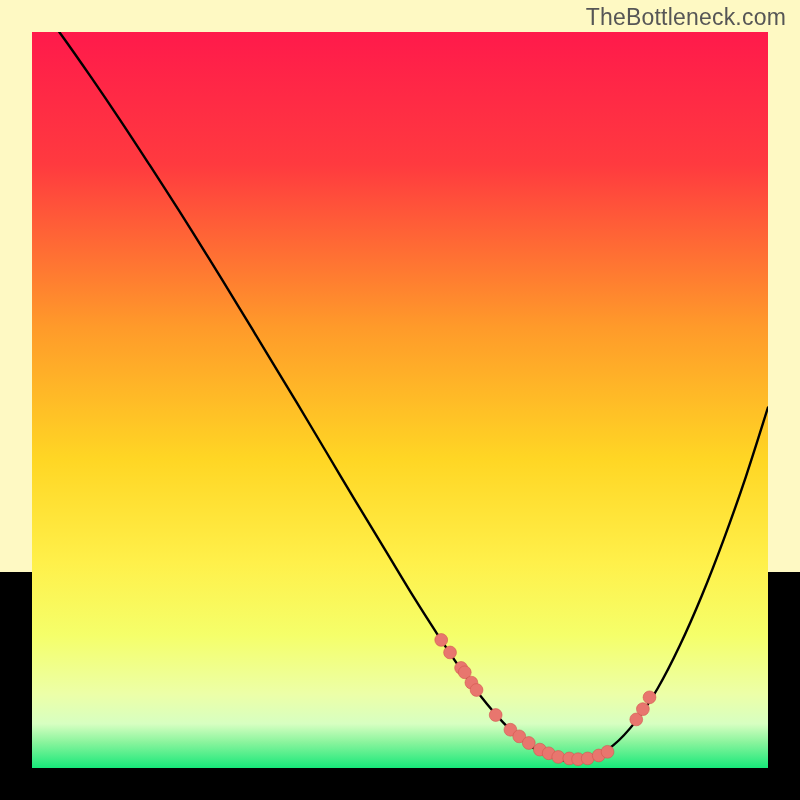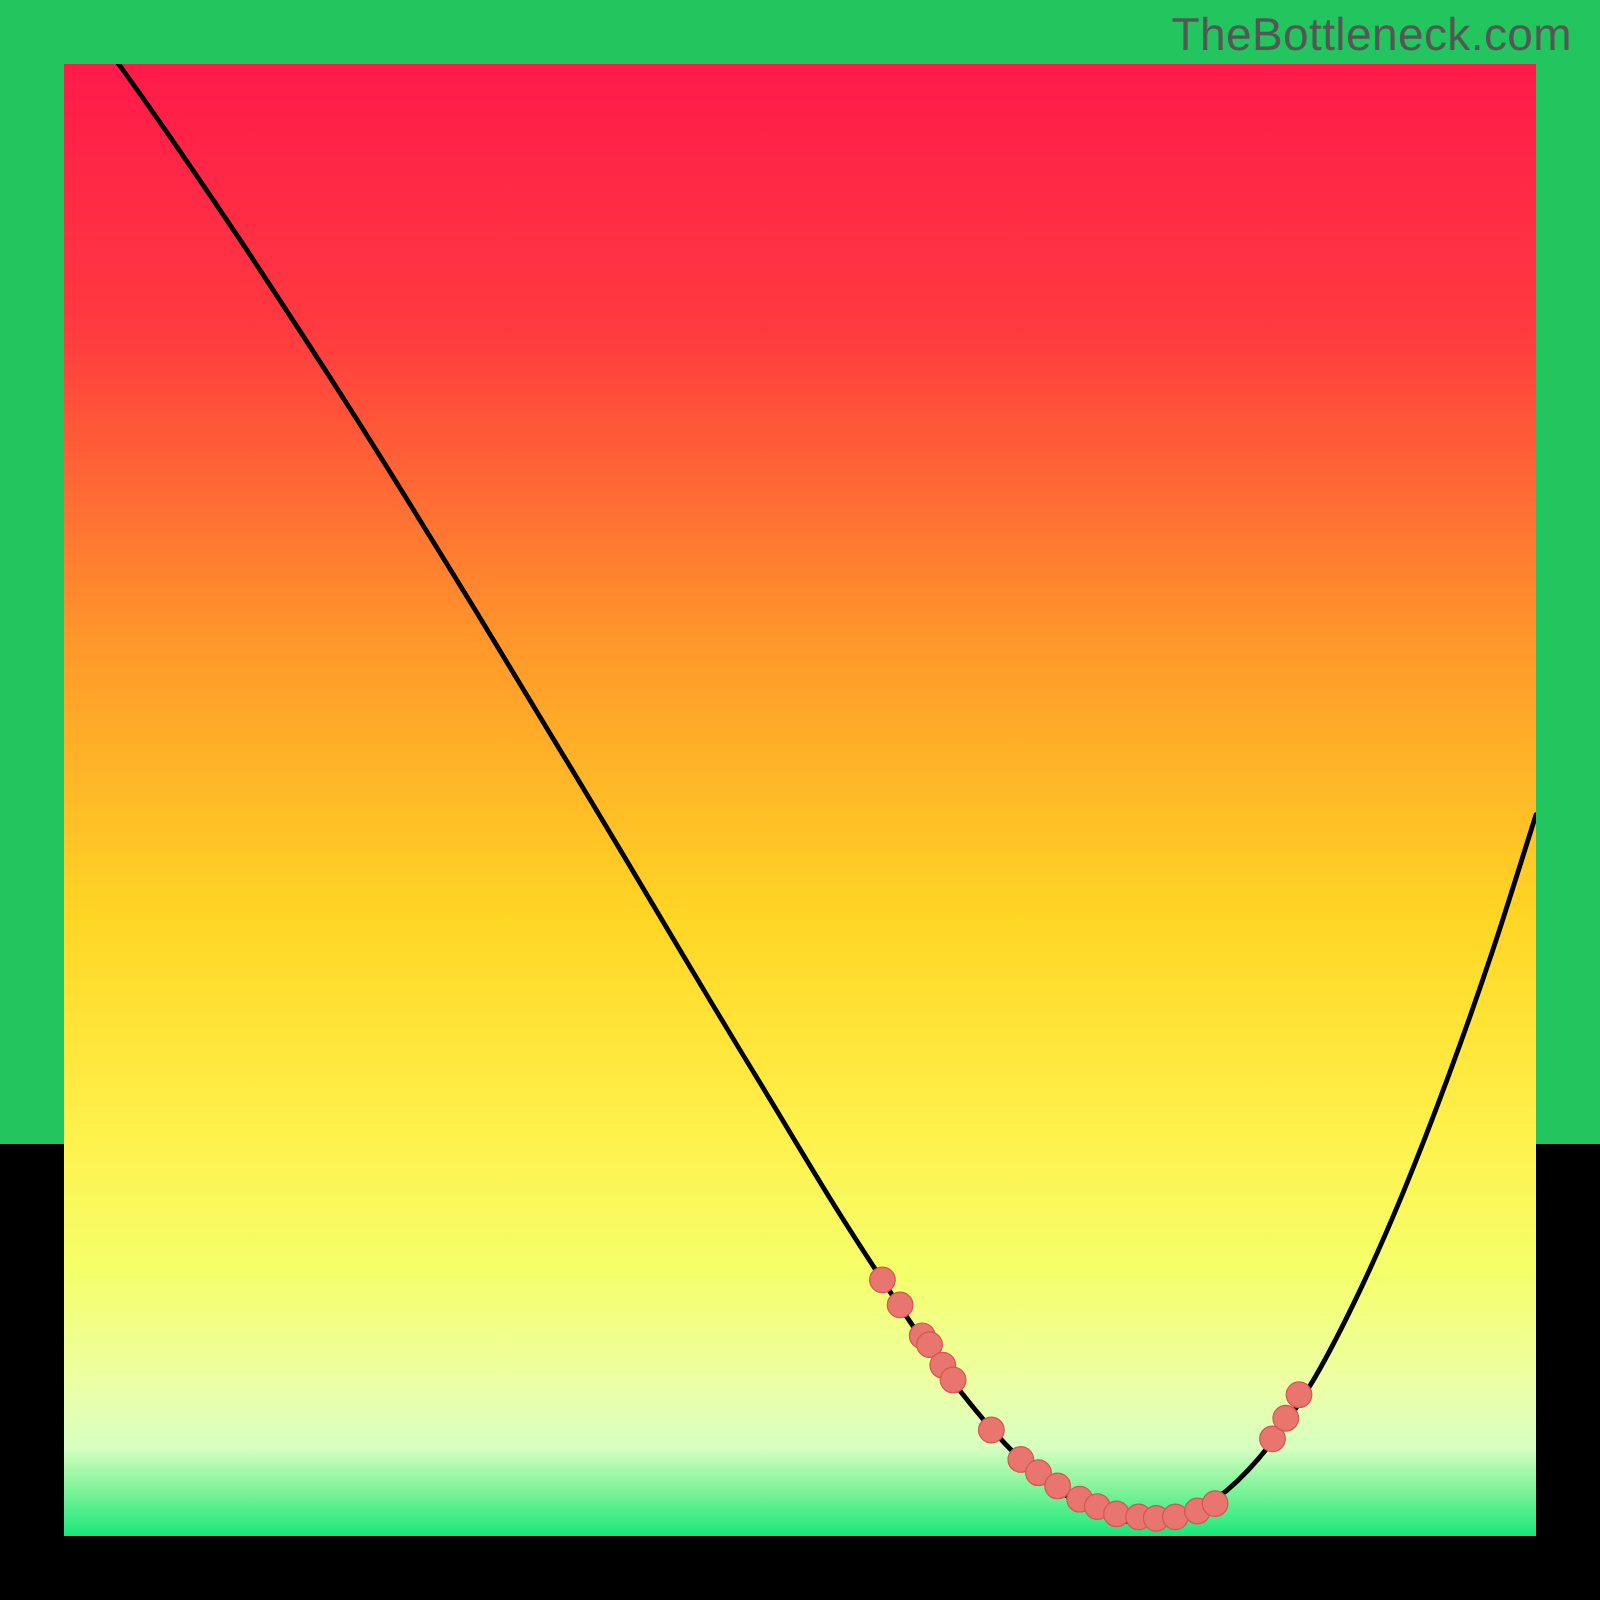--- a/index.html
+++ b/index.html
@@ -1,21 +1,21 @@
 <!DOCTYPE html>
 <html><head>
 <meta charset="utf-8">
 <style>
   * { margin: 0; padding: 0; box-sizing: border-box; }
   html, body { width: 800px; height: 800px; overflow: hidden; background: #000; }
   .container {
     position: relative;
     width: 800px;
     height: 572px;
-    background: #22c55e;
+    background: #fef9c3;
   }
   .watermark {
     position: absolute;
     top: 4px;
     right: 14px;
     font-family: Arial, Helvetica, sans-serif;
     font-size: 23px;
     color: #565656;
     letter-spacing: 0.2px;
     z-index: 5;

